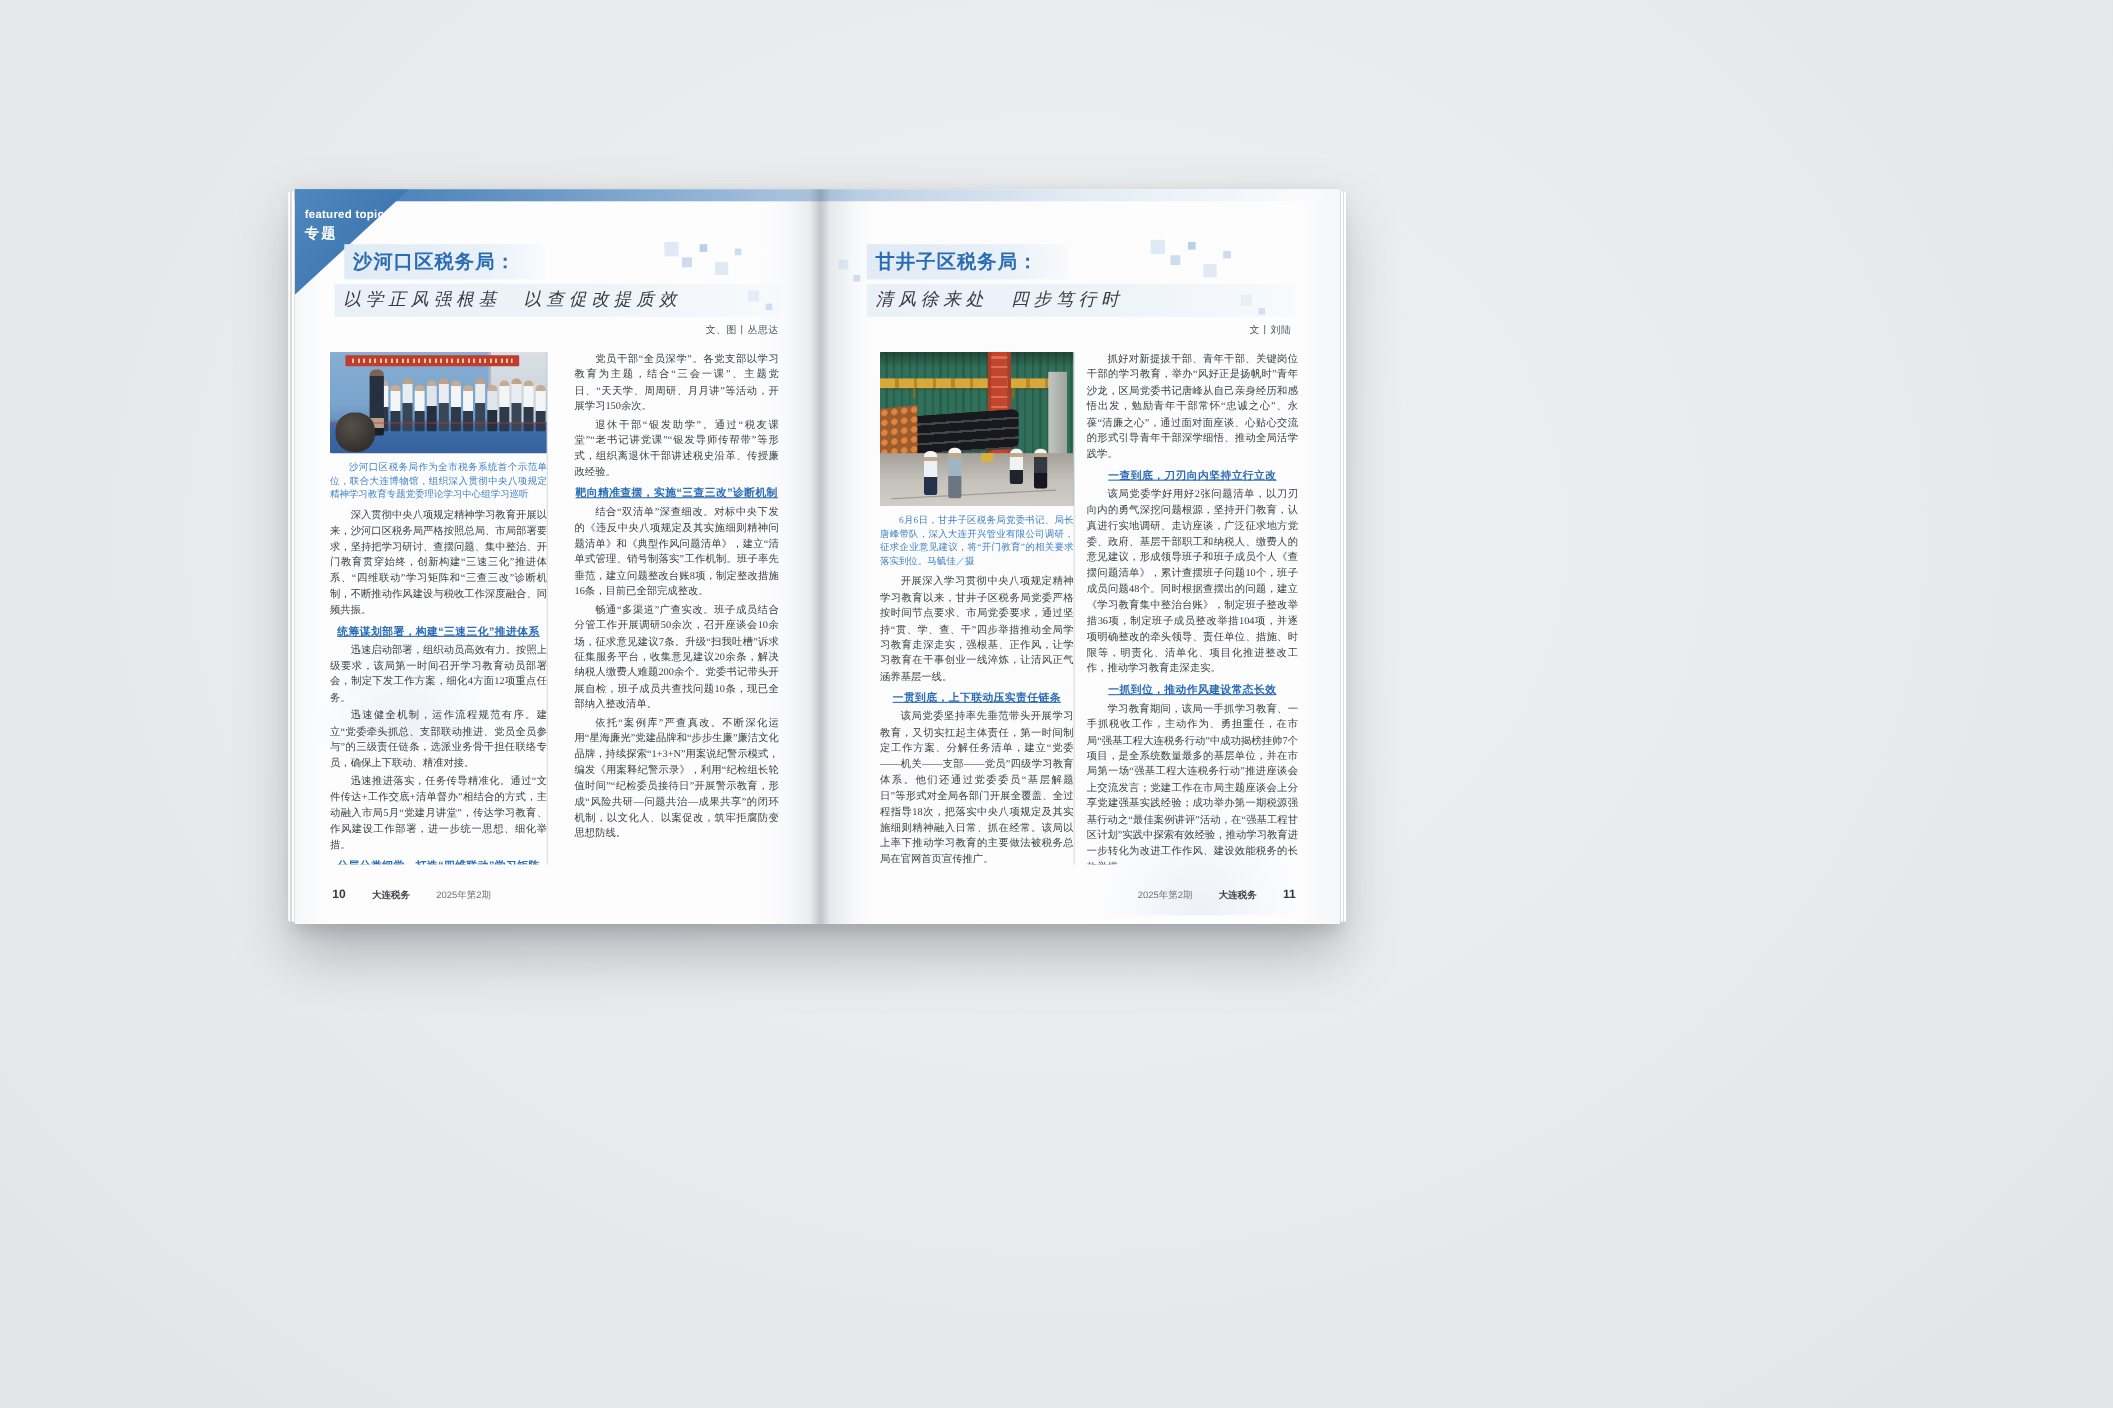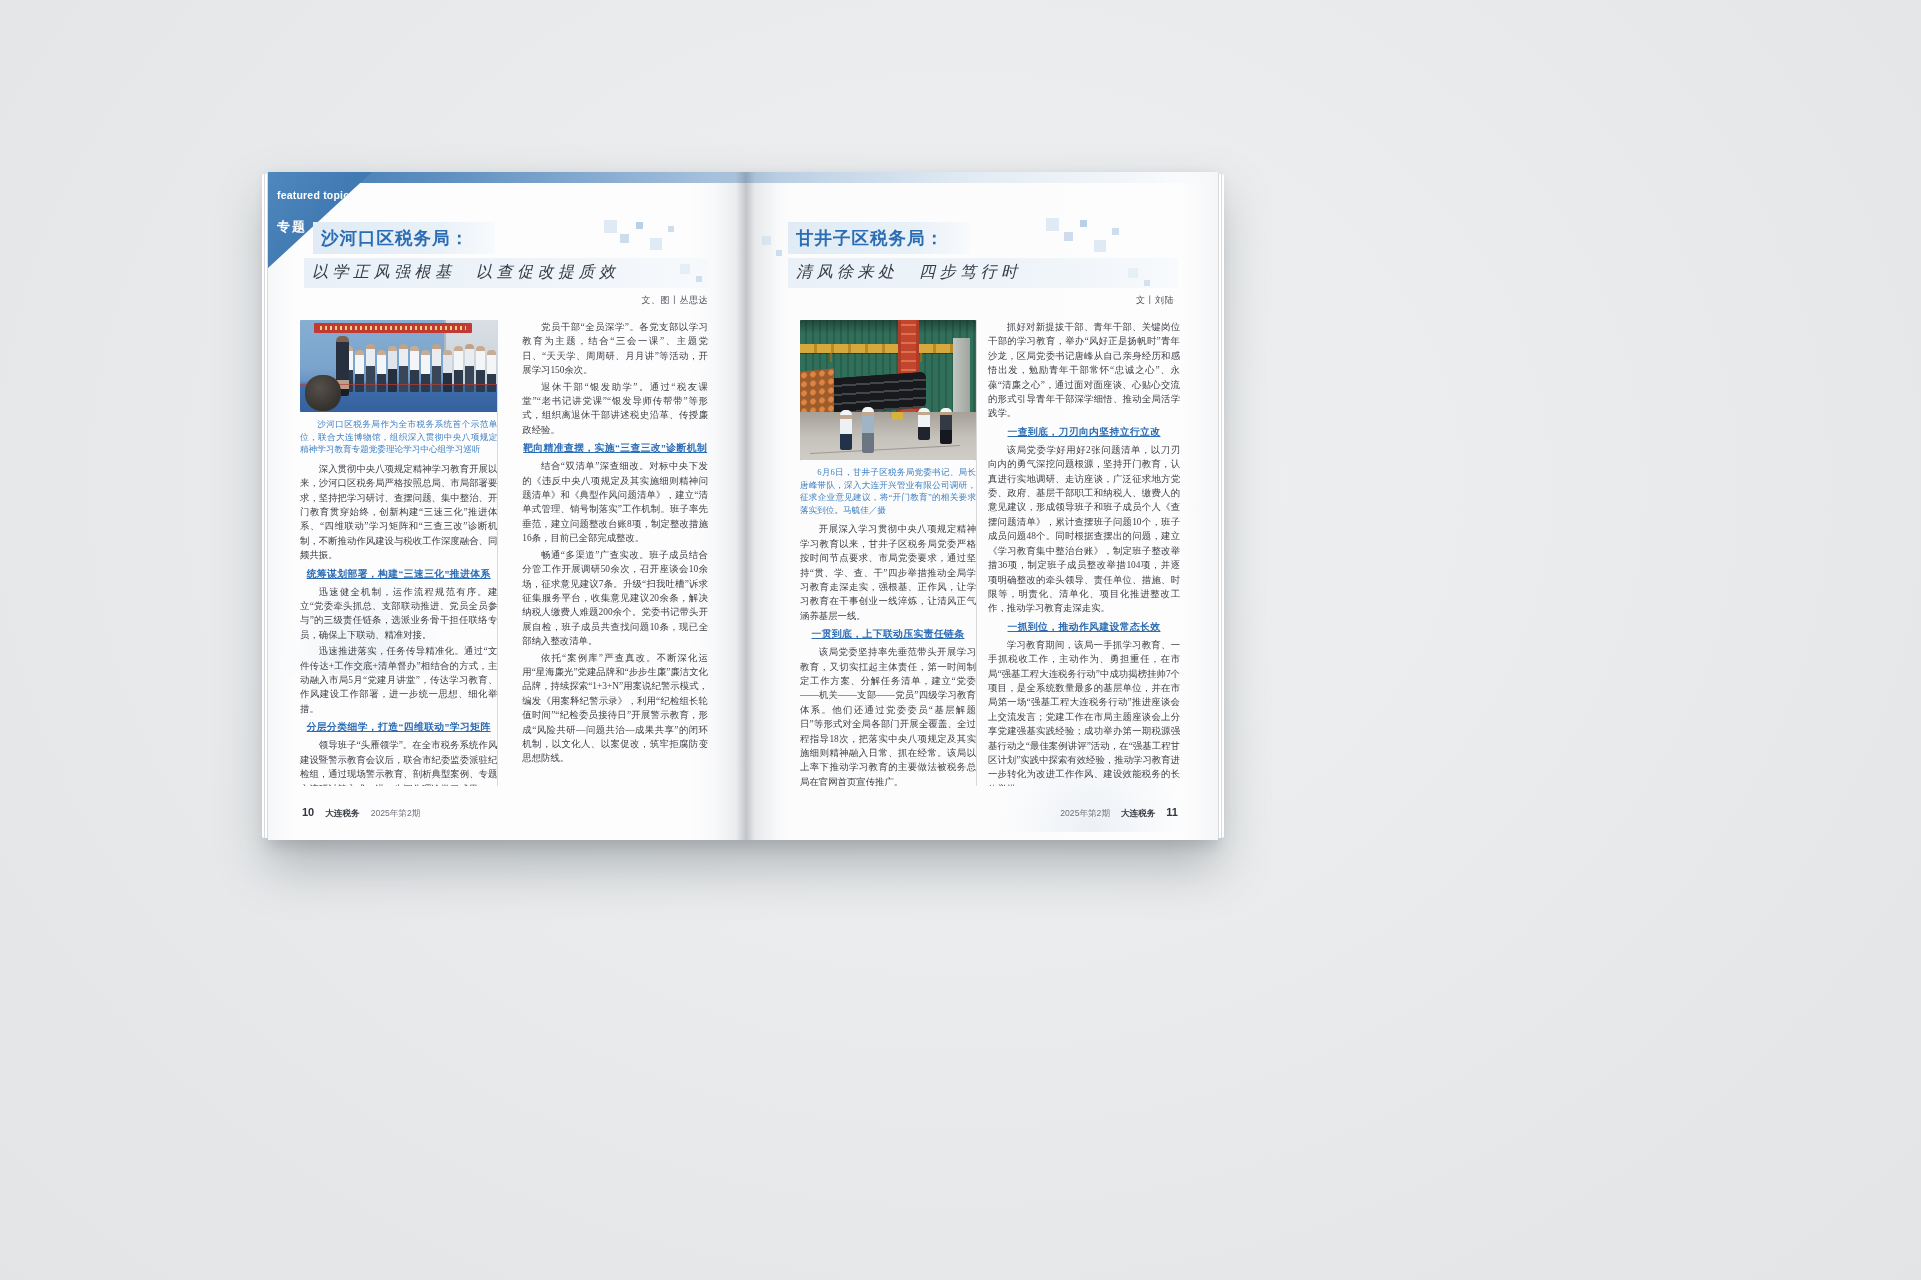--- a/index.html
+++ b/index.html
@@ -26,21 +26,21 @@
   .banner-bar{
     position:absolute;top:0;left:0;width:100%;height:11px;z-index:5;
     background:linear-gradient(90deg,#3c77b2 0%,#5d8fc0 18%,#8fb1d4 38%,#c3d5e7 58%,#e3ecf4 75%,#f2f6fa 90%,rgba(245,248,251,0) 100%);
   }
   .banner-tri{
     position:absolute;top:0;left:0;width:104px;height:96px;z-index:6;
     background:linear-gradient(130deg,#4e88bd 0%,#3a73ad 80%);
     clip-path:polygon(0 0,100% 0,0 100%);
   }
   .banner-en{position:absolute;left:9px;top:17px;color:#fff;font-size:10.5px;font-weight:bold;letter-spacing:0.2px;}
-  .banner-zh{position:absolute;left:9px;top:31px;color:#fff;font-size:13px;font-weight:bold;letter-spacing:2px;margin-top:15px;}
+  .banner-zh{position:absolute;left:9px;top:31px;color:#fff;font-size:13px;font-weight:bold;letter-spacing:2px;}
 
   .title-box{
     position:absolute;display:inline-block;z-index:8;
     background:linear-gradient(90deg,#e0ebf5 0%,#e9f1f8 70%,rgba(235,242,248,0.25) 100%);
     color:#2b6cb3;font-size:17.5px;font-weight:bold;letter-spacing:1px;
     padding:4px 26px 4px 8px;
     margin-left:13px;
   }
   .subtitle-band{
     position:absolute;height:30px;z-index:7;
@@ -62,21 +62,21 @@
   }
   .subhead{
     margin:5px 0 4px 0;text-align:center;font-size:9.8px;font-weight:bold;color:#2a6cb5;
     text-decoration:underline;letter-spacing:0.4px;font-family:"Liberation Sans","DejaVu Sans",sans-serif;
   }
   .caption{
     font-family:Liberation Serif, serif;
     font-size:8.6px;line-height:12.6px;color:#3f80c2;text-align:justify;margin:6px 0 6px 0;text-indent:2em;
   }
 
-  .footer{position:absolute;bottom:20px;z-index:8;font-size:8.6px;color:#6d7178;display:flex;align-items:baseline;gap:11px;}
+  .footer{position:absolute;bottom:20px;z-index:8;font-size:8.6px;color:#6d7178;display:flex;align-items:baseline;gap:24px;}
   .footer .pageno{font-size:11px;font-weight:bold;color:#33373d;}
   .footer .brand{font-weight:bold;color:#3a3e45;}
 
   
   .px{position:absolute;background:#cdddee;}
   .px.l2{background:#dfeaf4;}
   .px.l3{background:#b9d1e8;}
   .mountain{position:absolute;background:radial-gradient(ellipse at 50% 100%, #dfe7ef 0%, rgba(240,244,248,0) 70%);opacity:0.55;border-radius:50% 50% 0 0;z-index:4;}
 
   
@@ -186,20 +186,21 @@
             <div class="fig"></div>
           </div>
           <div class="woman"></div>
           <div class="pl-rope"></div>
           <div class="stump"></div>
         </div>
         <div class="caption">沙河口区税务局作为全市税务系统首个示范单位，联合大连博物馆，组织深入贯彻中央八项规定精神学习教育专题党委理论学习中心组学习巡听</div>
         <div>
             <p class="para">深入贯彻中央八项规定精神学习教育开展以来，沙河口区税务局严格按照总局、市局部署要求，坚持把学习研讨、查摆问题、集中整治、开门教育贯穿始终，创新构建“三速三化”推进体系、“四维联动”学习矩阵和“三查三改”诊断机制，不断推动作风建设与税收工作深度融合、同频共振。</p>
             <h4 class="subhead">统筹谋划部署，构建“三速三化”推进体系</h4>
+            <p class="para">迅速启动部署，组织动员高效有力。按照上级要求，该局第一时间召开学习教育动员部署会，制定下发工作方案，细化4方面12项重点任务。</p>
             <p class="para">迅速健全机制，运作流程规范有序。建立“党委牵头抓总、支部联动推进、党员全员参与”的三级责任链条，选派业务骨干担任联络专员，确保上下联动、精准对接。</p>
             <p class="para">迅速推进落实，任务传导精准化。通过“文件传达+工作交底+清单督办”相结合的方式，主动融入市局5月“党建月讲堂”，传达学习教育、作风建设工作部署，进一步统一思想、细化举措。</p>
             <h4 class="subhead">分层分类细学，打造“四维联动”学习矩阵</h4>
             <p class="para">领导班子“头雁领学”。在全市税务系统作风建设暨警示教育会议后，联合市纪委监委派驻纪检组，通过现场警示教育、剖析典型案例、专题交流研讨等方式，进一步深化理论学习成果。</p>
           </div>
       </div>
       <div class="col" style="width:192px;padding-left:24px;">
         <div>
             <p class="para">党员干部“全员深学”。各党支部以学习教育为主题，结合“三会一课”、主题党日、“天天学、周周研、月月讲”等活动，开展学习150余次。</p>
             <p class="para">退休干部“银发助学”。通过“税友课堂”“老书记讲党课”“银发导师传帮带”等形式，组织离退休干部讲述税史沿革、传授廉政经验。</p>

